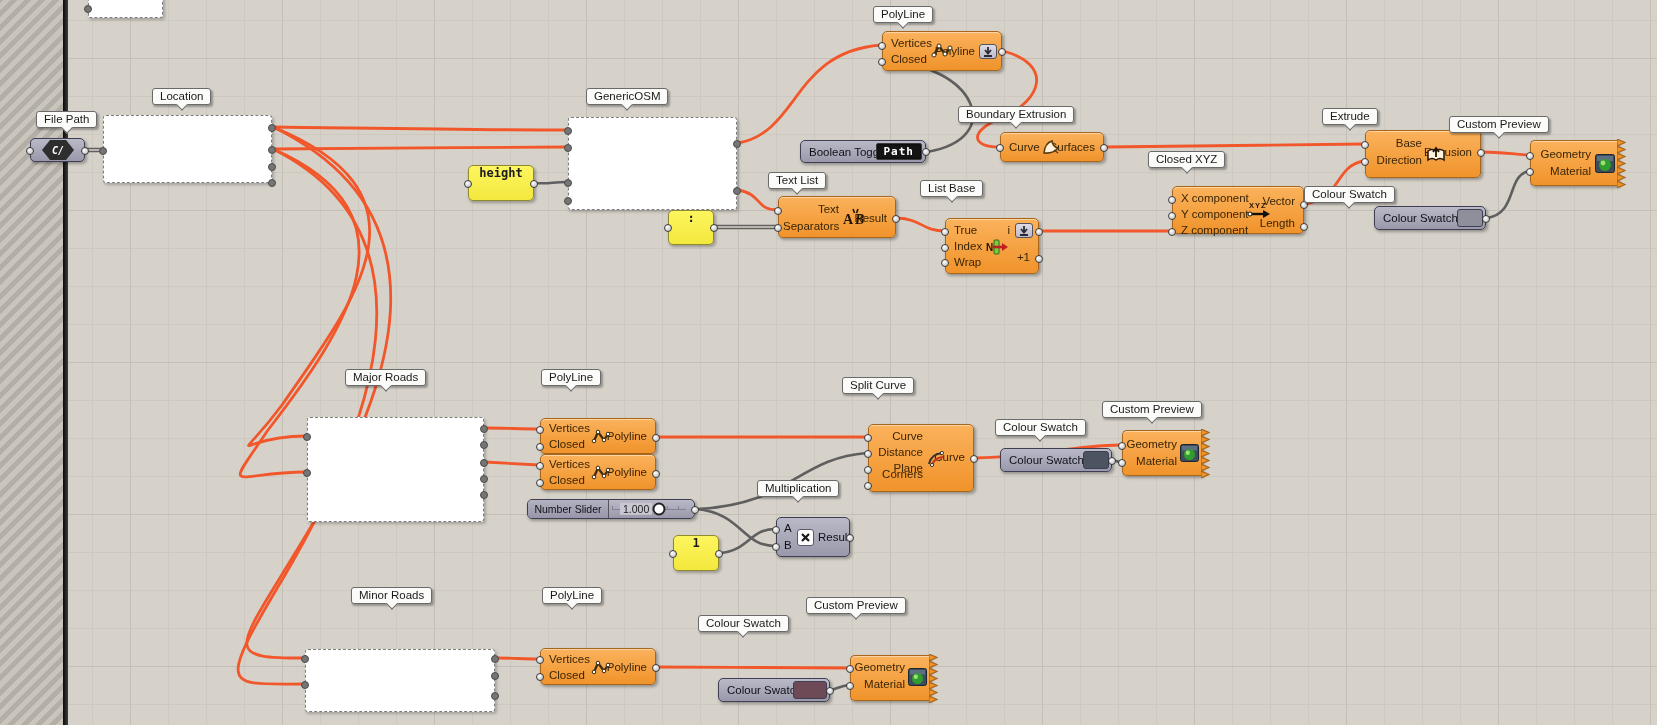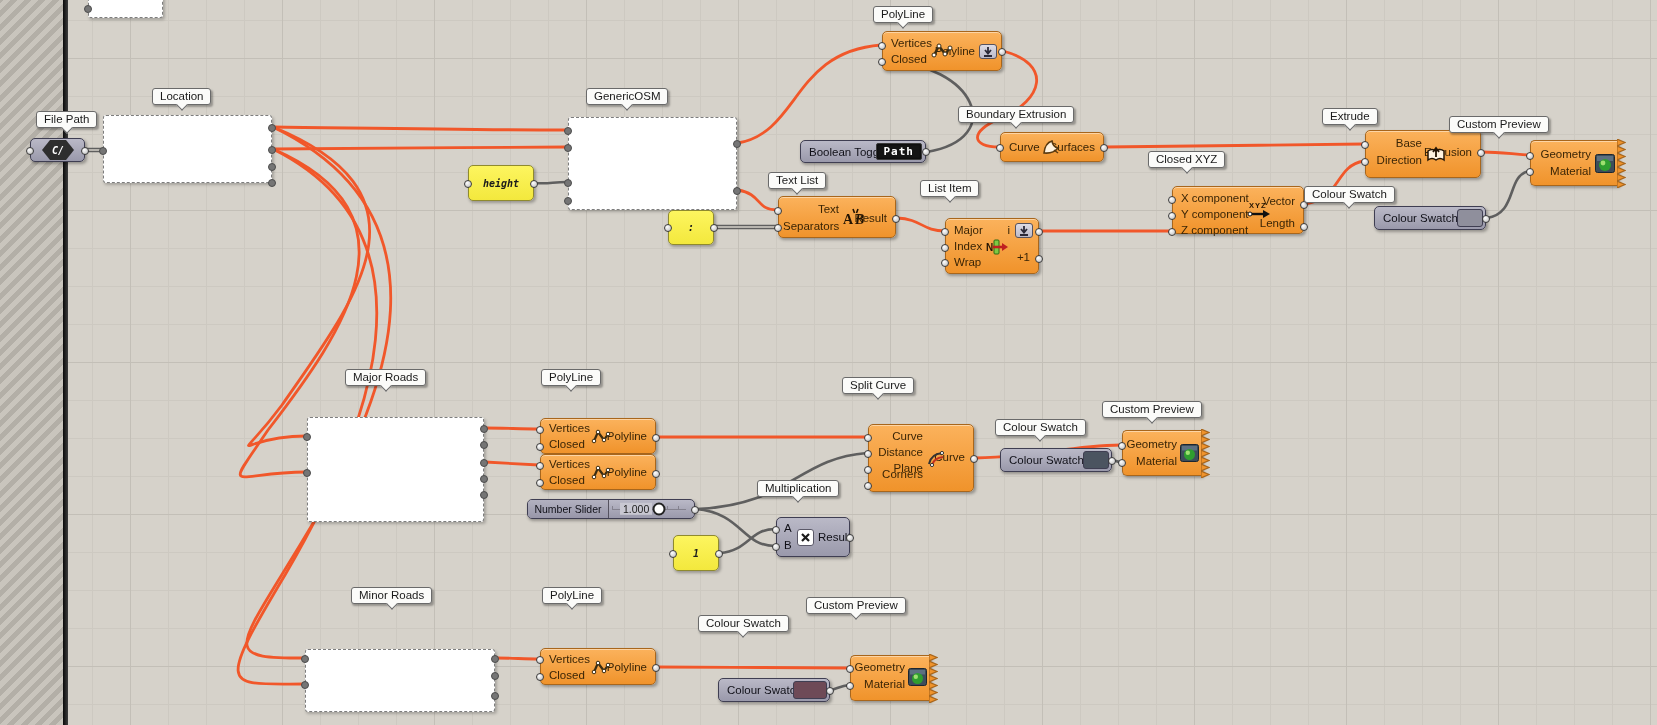--- a/index.html
+++ b/index.html
@@ -31,22 +31,22 @@
   .out{right:8px;text-align:right;}
   .ra{text-align:right;}
   .port{position:absolute;width:8px;height:8px;border-radius:50%;box-sizing:border-box;
     background:radial-gradient(circle at 35% 30%,#ffffff,#b9b9b9);border:1.2px solid #3d3d3d;z-index:4;}
   .pl{left:-5px;}  .pr{right:-5px;}
   .wpanel{position:absolute;z-index:3;background:#fff;border:1.2px dashed #7d7d7d;border-radius:3px;
     box-shadow:1.5px 2px 3px rgba(0,0,0,.22);box-sizing:border-box;}
   .nub{position:absolute;width:8px;height:8px;border-radius:50%;background:#757575;border:1px solid #4c4c4c;box-sizing:border-box;z-index:4;}
   .ypanel{position:absolute;z-index:3;background:linear-gradient(180deg,#fdf55f,#f3e83d);
     border:1.2px solid #8f8a2e;border-radius:5px;box-shadow:1.5px 2px 3px rgba(0,0,0,.28);
-    display:flex;align-items:center;justify-content:center;
-    font-family:"DejaVu Sans Mono",monospace;font-size:10px;font-weight:bold;color:#1c1c1c;box-sizing:border-box;font-style:italic;}
+    display:flex;justify-content:center;
+    font-family:"DejaVu Sans Mono",monospace;font-size:12px;font-weight:bold;color:#1c1c1c;box-sizing:border-box;}
   .gnode{position:absolute;z-index:3;background:linear-gradient(180deg,#bab9c7,#9a99ab);
     border:1.5px solid #3f3e52;border-radius:5px;box-shadow:1.5px 2px 3px rgba(0,0,0,.3);
     color:#101018;font-size:11.5px;box-sizing:border-box;}
   .tag{position:absolute;z-index:6;background:#fbfbf9;border:1px solid #6a6a6a;border-radius:3px;
     padding:1px 7px 2px 7px;font-size:11.5px;color:#1a1a1a;white-space:nowrap;
     box-shadow:1.5px 2px 2px rgba(0,0,0,.3);}
   .tag::after{content:'';position:absolute;left:50%;bottom:-4.5px;width:7px;height:7px;background:#fbfbf9;
     border-right:1px solid #6a6a6a;border-bottom:1px solid #6a6a6a;transform:translateX(-50%) rotate(45deg);}
   .icon{position:absolute;z-index:4;}
   .dlbtn{position:absolute;z-index:5;width:18px;height:15px;border-radius:3px;
@@ -109,21 +109,21 @@
     <path class="wg" d="M1113,460 C1116,461 1117,462 1121,462"></path>
     <path class="wg" d="M831,690 C838,688 842,686 849,685"></path>
   </svg>
 
   <div class="tag" style="left:36px;top:111px">File Path</div>
   <div class="tag" style="left:152px;top:88px">Location</div>
   <div class="tag" style="left:586px;top:88px">GenericOSM</div>
   <div class="tag" style="left:873px;top:6px">PolyLine</div>
   <div class="tag" style="left:958px;top:106px">Boundary Extrusion</div>
   <div class="tag" style="left:768px;top:172px">Text List</div>
-  <div class="tag" style="left:920px;top:180px">List Item</div>
+  <div class="tag" style="left:920px;top:180px">List Base</div>
   <div class="tag" style="left:1148px;top:151px">Closed XYZ</div>
   <div class="tag" style="left:1322px;top:108px">Extrude</div>
   <div class="tag" style="left:1449px;top:116px">Custom Preview</div>
   <div class="tag" style="left:1304px;top:186px">Colour Swatch</div>
   <div class="tag" style="left:345px;top:369px">Major Roads</div>
   <div class="tag" style="left:541px;top:369px">PolyLine</div>
   <div class="tag" style="left:842px;top:377px">Split Curve</div>
   <div class="tag" style="left:995px;top:419px">Colour Swatch</div>
   <div class="tag" style="left:1102px;top:401px">Custom Preview</div>
   <div class="tag" style="left:757px;top:480px">Multiplication</div>
@@ -231,21 +231,21 @@
     <span class="port pr" style="top:13px"></span>
     <span>:</span>
   </div>
 
   <div class="node" style="left:945px;top:218px;width:94px;height:56px">
     <span class="port pl" style="top:9px"></span>
     <span class="port pl" style="top:25px"></span>
     <span class="port pl" style="top:40px"></span>
     <span class="port pr" style="top:9px"></span>
     <span class="port pr" style="top:36px"></span>
-    <span class="lbl in" style="top:5px">Major</span>
+    <span class="lbl in" style="top:5px">True</span>
     <span class="lbl in" style="top:21px">Index</span>
     <span class="lbl in" style="top:37px">Wrap</span>
     <span class="icon" style="left:40px;top:20px">
       <svg width="24" height="16">
           <text x="0" y="12" font-size="10" font-weight="bold" fill="#241403">N</text>
       <rect x="8" y="1" width="5" height="14" rx="1" fill="#7ec943" stroke="#2e6b12"></rect>
       <path d="M7,8 L17,8" stroke="#c02020" stroke-width="2.6"></path>
           <path d="M16,4 L22,8 L16,12 Z" fill="#c02020"></path>
         </svg>
     </span>

